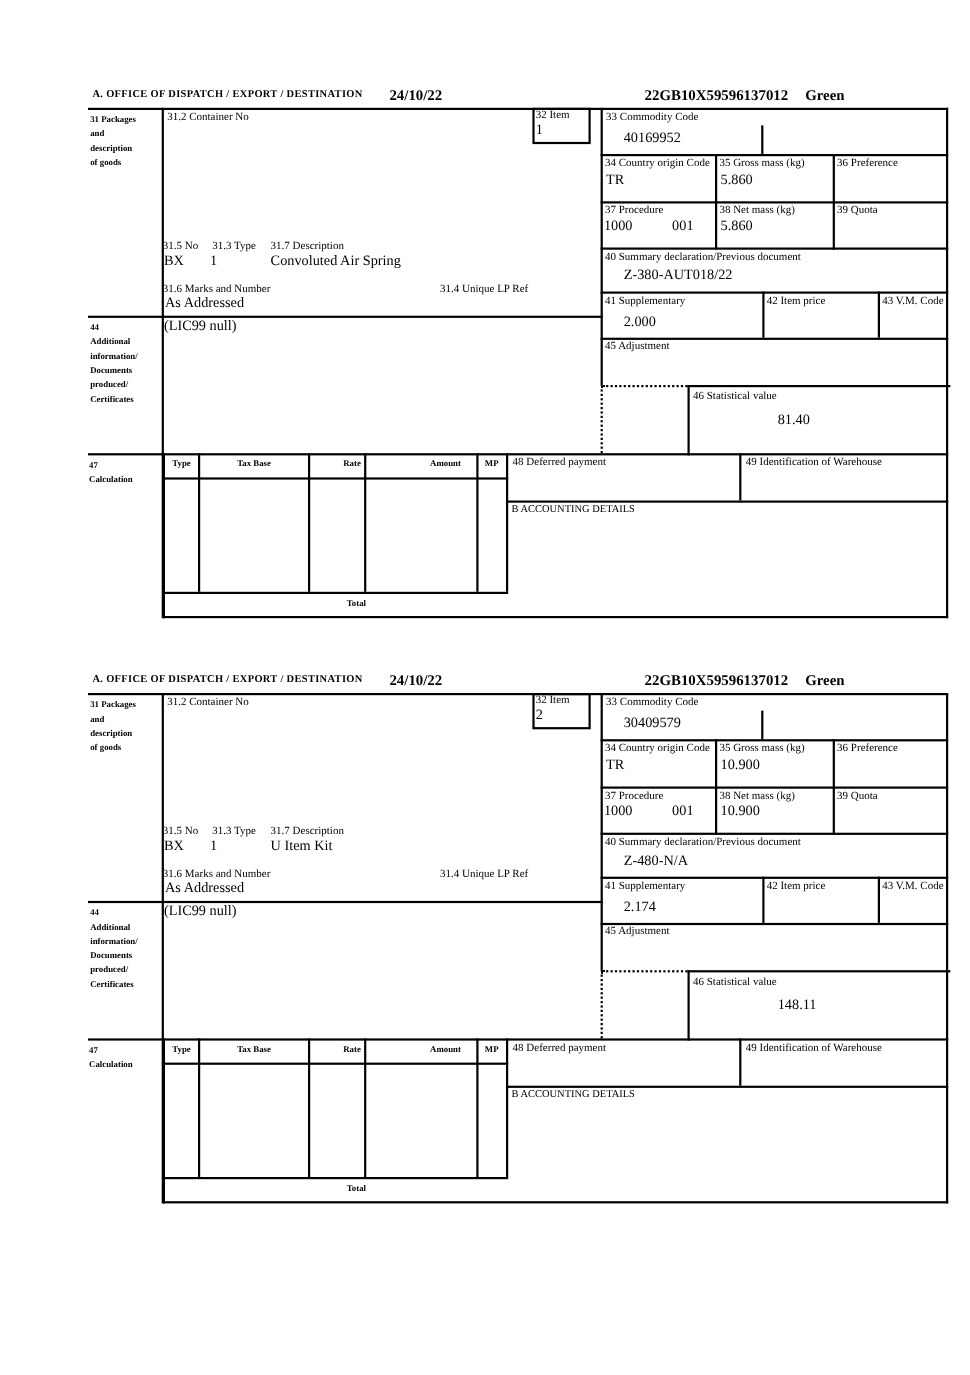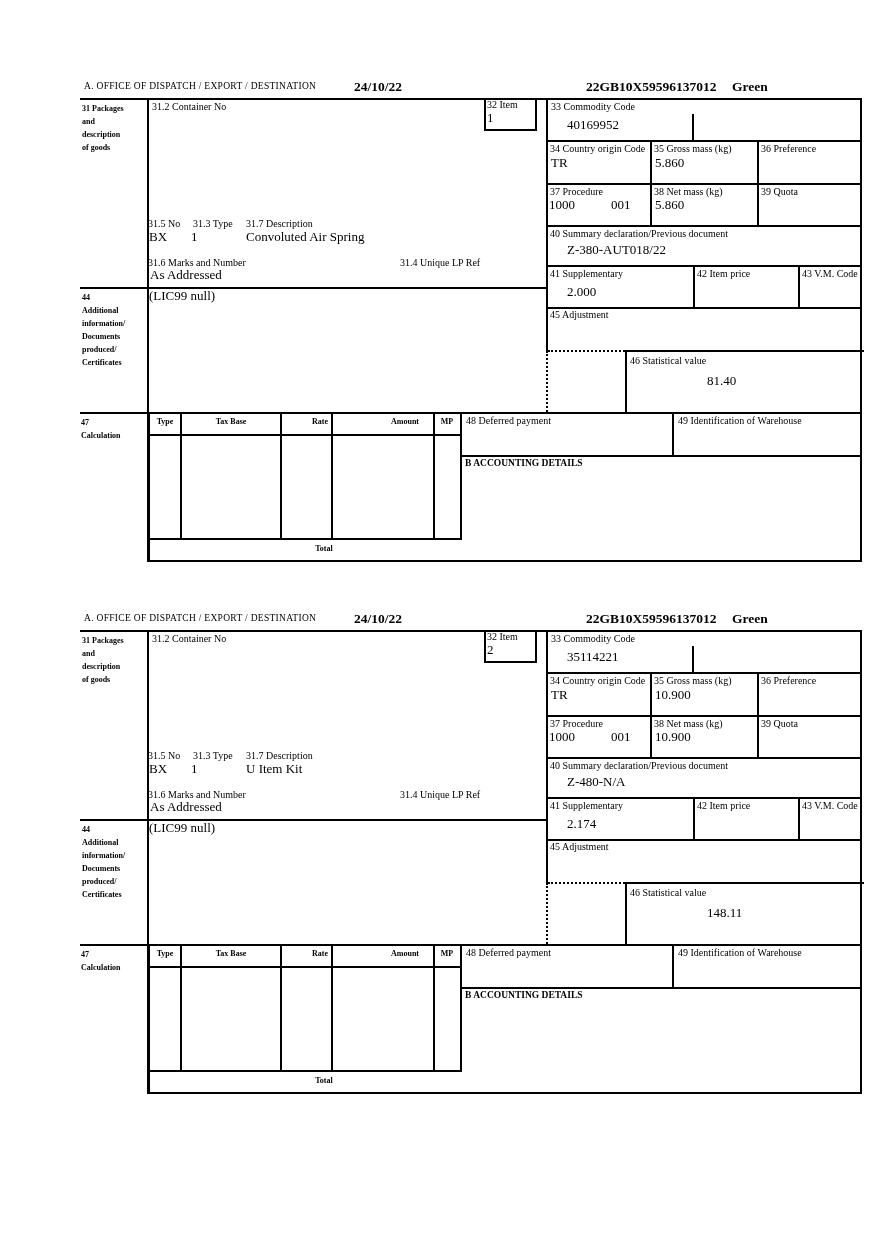--- a/index.html
+++ b/index.html
@@ -7,24 +7,24 @@
         font-family:"Liberation Serif",serif;color:#000;overflow:hidden;}
   .sheet{position:absolute;left:80px;width:782px;height:464px;}
   .ln{position:absolute;background:#000;}
   .dot-v{position:absolute;border-left:2px dotted #000;background:none;}
   .dot-h{position:absolute;border-top:2px dotted #000;background:none;}
   .box46{position:absolute;border-top:2px solid #000;border-left:2px solid #000;}
   .box32{position:absolute;border:2px solid #000;box-sizing:border-box;}
   .lbl{position:absolute;font-size:10px;font-weight:normal;line-height:9px;white-space:nowrap;}
   .lblml{position:absolute;font-size:8px;font-weight:bold;line-height:13px;white-space:pre-line;}
   .val{position:absolute;font-size:13px;line-height:14px;white-space:nowrap;}
-  .hdrlbl{position:absolute;font-size:9.5px;font-weight:normal;letter-spacing:.3px;white-space:nowrap;}
+  .hdrlbl{position:absolute;font-size:9.5px;font-weight:bold;letter-spacing:.3px;white-space:nowrap;}
   .hdrval{position:absolute;font-size:13.5px;font-weight:bold;white-space:nowrap;}
   .colhdr{position:absolute;font-size:8px;font-weight:bold;top:319px;line-height:10px;}
-  .acct{position:absolute;font-size:9.5px;font-weight:bold;white-space:nowrap;}
+  .acct{position:absolute;font-size:9.5px;font-weight:normal;white-space:nowrap;}
 </style>
 </head>
 <body>
 
 <div id="page">
   <div class="sheet" style="top: 98px;">
 
     <span class="hdrlbl" style="left:4px;top:-17px;">A.  OFFICE OF DISPATCH / EXPORT / DESTINATION</span>
     <span class="hdrval" style="left:274px;top:-19px;">24/10/22</span>
     <span class="hdrval" style="left:506px;top:-19px;">22GB10X59596137012</span>
@@ -197,21 +197,21 @@
     <span class="val" style="left:166px;top:132px;">U Item Kit</span>
     <span class="lbl" style="left:68px;top:160px;">31.6 Marks and Number</span>
     <span class="lbl" style="left:320px;top:160px;">31.4 Unique LP Ref</span>
     <span class="val" style="left:70px;top:170px;">As Addressed</span>
     <span class="val" style="left:69px;top:191px;">(LIC99 null)</span>
 
     <span class="lbl" style="left:407px;top:2px;">32 Item</span>
     <span class="val" style="left:407px;top:13px;">2</span>
 
     <span class="lbl" style="left:471px;top:4px;">33 Commodity Code</span>
-    <span class="val" style="left:487px;top:20px;">35114221</span>
+    <span class="val" style="left:487px;top:20px;">30409579</span>
 
     <span class="lbl" style="left:470px;top:46px;">34 Country origin Code</span>
     <span class="val" style="left:471px;top:58px;">TR</span>
     <span class="lbl" style="left:574px;top:46px;">35 Gross mass (kg)</span>
     <span class="val" style="left:575px;top:58px;">10.900</span>
     <span class="lbl" style="left:681px;top:46px;">36 Preference</span>
 
     <span class="lbl" style="left:470px;top:89px;">37 Procedure</span>
     <span class="val" style="left:469px;top:100px;">1000</span>
     <span class="val" style="left:531px;top:100px;">001</span>

